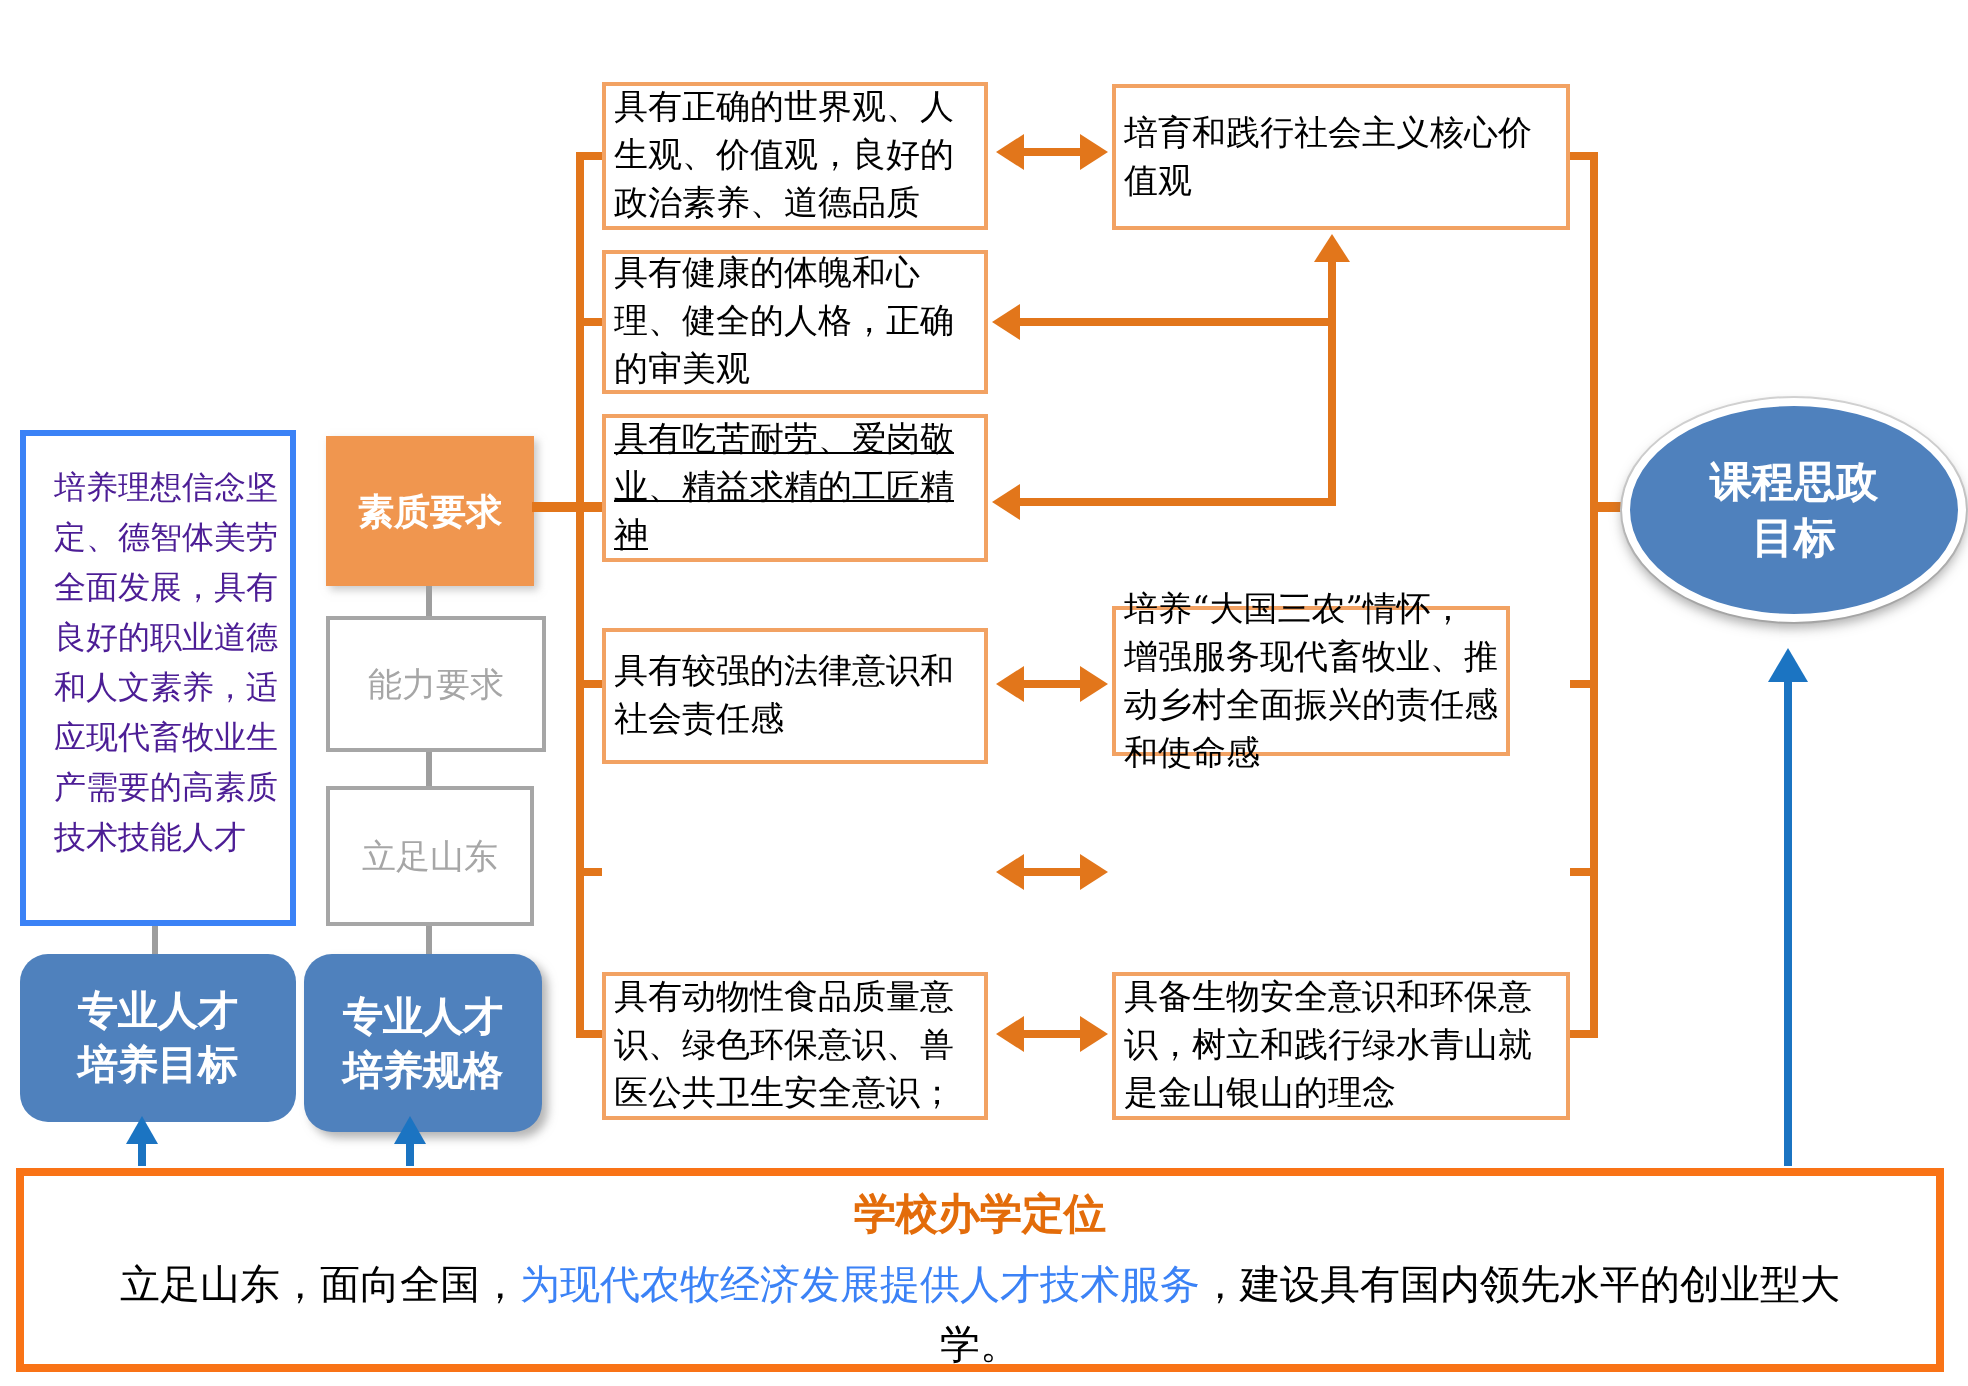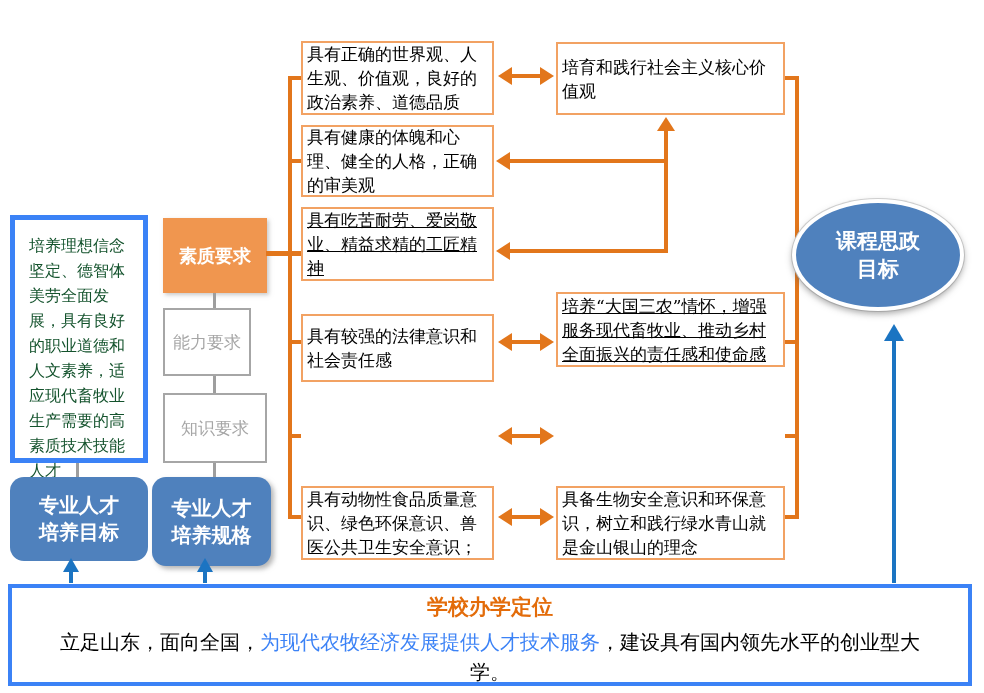--- a/index.html
+++ b/index.html
@@ -1,20 +1,20 @@
 <!DOCTYPE html>
 <html><head>
 <meta charset="utf-8">
 <style>
   html,body{margin:0;padding:0;background:#fff;}
   #canvas{position:relative;width:984px;height:693px;background:#fff;overflow:hidden;
           font-family:"DejaVu Sans",sans-serif;}
   .abs{position:absolute;box-sizing:border-box;}
   
-  .navy-box{border:5px solid #3b82f6;background:#fff;color:#14532d;
+  .navy-box{border:3px solid #3b82f6;background:#fff;color:#4c1d95;
             font-size:16px;line-height:25px;padding:13px 6px 0 14px;text-align:left;}
   .blue-box{background:#4F81BD;color:#fff;border-radius:14px;display:flex;align-items:center;
             justify-content:center;text-align:center;font-size:20px;font-weight:bold;
             line-height:27px;white-space:pre-line;}
   .shadowed{box-shadow:3px 3px 5px rgba(120,120,120,.55);}
   .orange-box{background:#F0964F;color:#fff;display:flex;align-items:center;justify-content:center;
               font-size:18px;font-weight:bold;box-shadow:2px 2px 4px rgba(150,150,150,.5);}
   .gray-box{border:2px solid #A6A6A6;background:#fff;color:#A6A6A6;display:flex;align-items:center;
             justify-content:center;font-size:17px;}
   
@@ -29,43 +29,43 @@
   .tri-left{border-width:9px 14px 9px 0;border-color:transparent #E2761B transparent transparent;}
   .tri-right{border-width:9px 0 9px 14px;border-color:transparent transparent transparent #E2761B;}
   .tri-up{border-width:0 9px 14px 9px;border-color:transparent transparent #E2761B transparent;}
   .tri-up-blue{border-width:0 8px 14px 8px;border-color:transparent transparent #1B74C2 transparent;}
   
   .ellipse{background:#4F81BD;border:4px solid #fff;border-radius:50%;
            box-shadow:0 3px 6px rgba(90,90,90,.5), 0 0 0 1px #d8d8d8;
            display:flex;align-items:center;justify-content:center;color:#fff;
            font-size:21px;font-weight:bold;text-align:center;line-height:28px;white-space:pre-line;}
   
-  .footer{border:4px solid #3b82f6;background:#fff;text-align:center;}
+  .footer{border:4px solid #f97316;background:#fff;text-align:center;}
   .footer-title{color:#E36C0A;font-size:21px;font-weight:bold;margin-top:5px;}
   .footer-body{font-size:20px;line-height:30px;color:#000;margin-top:6px;padding:0 30px;
                font-family:"DejaVu Serif",serif;}
   .hl{color:#3b82f6;}
 </style>
 </head>
 <body>
 
 <div id="canvas">
 
   <div class="abs navy-box" style="left:10px;top:215px;width:138px;height:248px;">
     <span>培养理想信念坚定、德智体美劳全面发展，具有良好的职业道德和人文素养，适应现代畜牧业生产需要的高素质技术技能人才</span>
   </div>
 
   <div class="abs orange-box" style="left:163px;top:218px;width:104px;height:75px;">
     <span>素质要求</span>
   </div>
-  <div class="abs gray-box" style="left:163px;top:308px;width:88px;height:68px;">
+  <div class="abs gray-box" style="left:163px;top:308px;width:110px;height:68px;">
     <span>能力要求</span>
   </div>
   <div class="abs gray-box" style="left:163px;top:393px;width:104px;height:70px;">
-    <span>知识要求</span>
+    <span>立足山东</span>
   </div>
 
   <div class="abs blue-box" style="left:10px;top:477px;width:138px;height:84px;">
     <span>专业人才
 培养目标</span>
   </div>
   <div class="abs blue-box shadowed" style="left:152px;top:477px;width:119px;height:89px;">
     <span>专业人才
 培养规格</span>
   </div>
@@ -87,21 +87,21 @@
   <div class="abs obox" style="left:301px;top:314px;width:193px;height:68px;">
     <span>具有较强的法律意识和社会责任感</span>
     </div>
   <div class="abs obox" style="left:301px;top:486px;width:193px;height:74px;">
     <span>具有动物性食品质量意识、绿色环保意识、兽医公共卫生安全意识；</span>
     </div>
 
   <div class="abs obox" style="left:556px;top:42px;width:229px;height:73px;">
     <span>培育和践行社会主义核心价值观</span>
     </div>
-  <div class="abs obox" style="left:556px;top:292px;width:229px;height:75px;text-decoration:underline;">
+  <div class="abs obox" style="left:556px;top:303px;width:199px;height:75px;">
     <span>培养“大国三农”情怀，增强服务现代畜牧业、推动乡村全面振兴的责任感和使命感</span>
     </div>
   <div class="abs obox" style="left:556px;top:486px;width:229px;height:74px;">
     <span>具备生物安全意识和环保意识，树立和践行绿水青山就是金山银山的理念</span>
     </div>
 
   <div class="abs oline" style="left:288px;top:78px;width:4px;height:441px;"></div>
   <div class="abs oline" style="left:288px;top:76px;width:13px;height:4px;"></div>
   <div class="abs oline" style="left:288px;top:159px;width:13px;height:4px;"></div>
   <div class="abs oline" style="left:288px;top:340px;width:13px;height:4px;"></div>
@@ -137,21 +137,21 @@
   <div class="abs oline" style="left:510px;top:249px;width:158px;height:4px;"></div>
   <div class="tri tri-left" style="left:496px;top:242px;"></div>
 
   <div class="abs oline" style="left:795px;top:78px;width:4px;height:441px;"></div>
   <div class="abs oline" style="left:785px;top:76px;width:14px;height:4px;"></div>
   <div class="abs oline" style="left:785px;top:340px;width:14px;height:4px;"></div>
   <div class="abs oline" style="left:785px;top:434px;width:14px;height:4px;"></div>
   <div class="abs oline" style="left:785px;top:515px;width:14px;height:4px;"></div>
   <div class="abs oline" style="left:795px;top:251px;width:19px;height:5px;"></div>
 
-  <div class="abs ellipse" style="left:792px;top:199px;width:172px;height:112px;">
+  <div class="abs ellipse" style="left:811px;top:199px;width:172px;height:112px;">
     <span>课程思政
 目标</span>
   </div>
 
   <div class="tri tri-up-blue" style="left:63px;top:558px;"></div>
   <div class="abs bline" style="left:69px;top:570px;width:4px;height:13px;"></div>
   <div class="tri tri-up-blue" style="left:197px;top:558px;"></div>
   <div class="abs bline" style="left:203px;top:570px;width:4px;height:13px;"></div>
   <div class="tri tri-up-blue" style="left:884px;top:324px;width:0;border-width:0 10px 17px 10px;"></div>
   <div class="abs bline" style="left:892px;top:339px;width:4px;height:244px;"></div>

